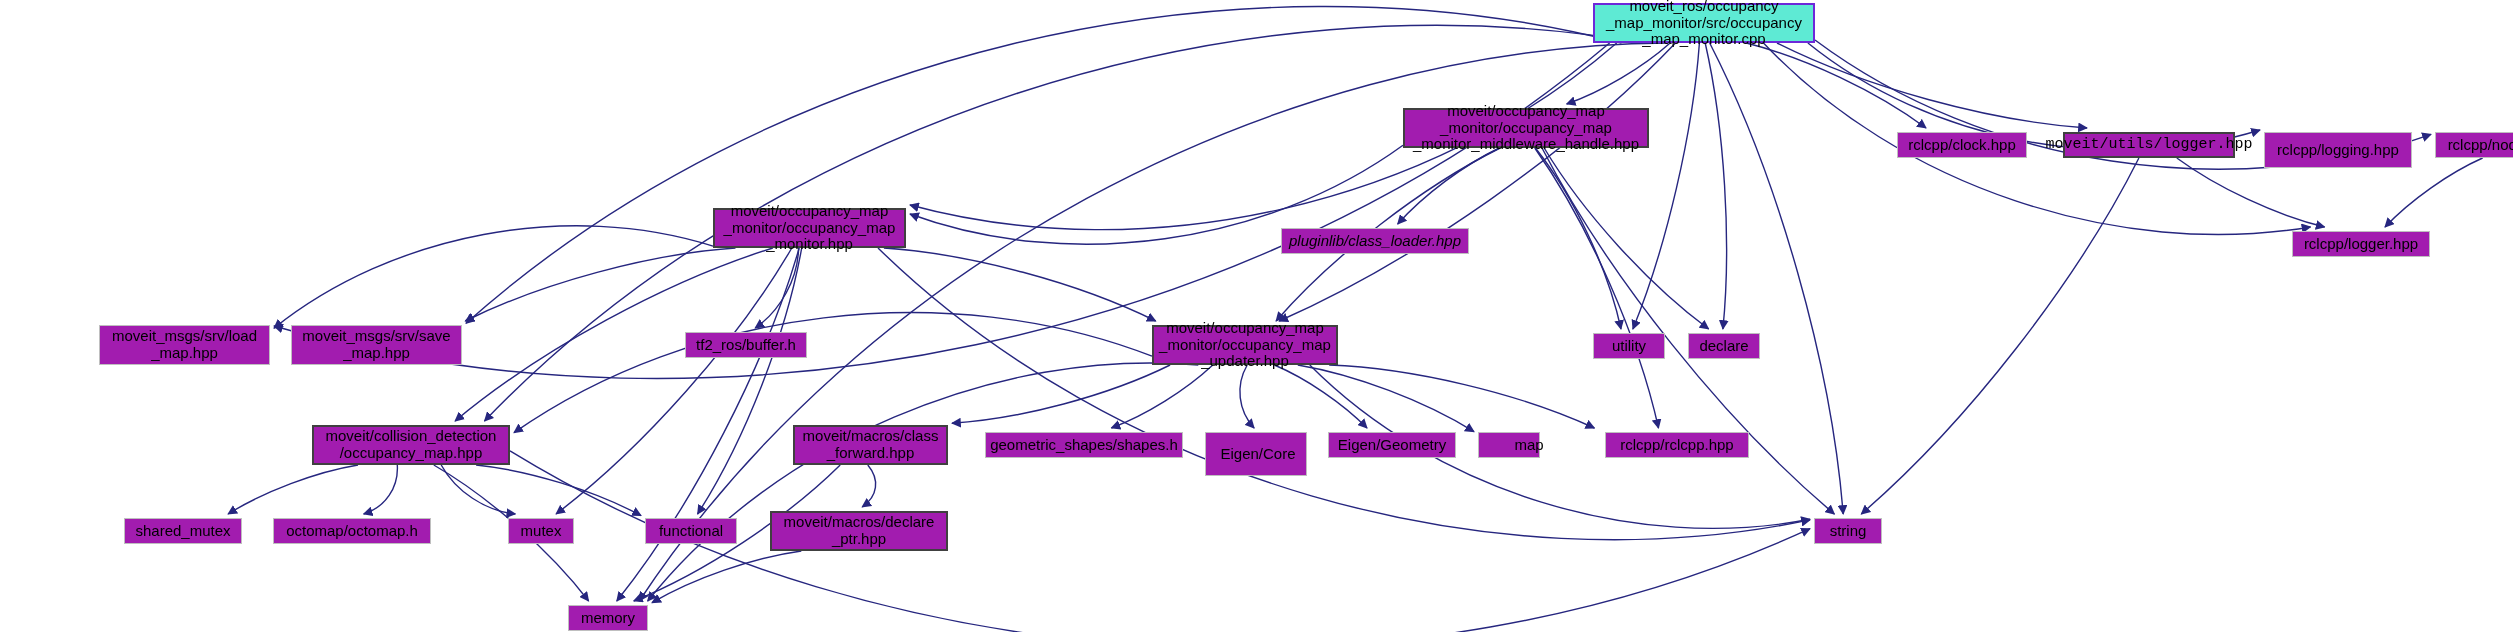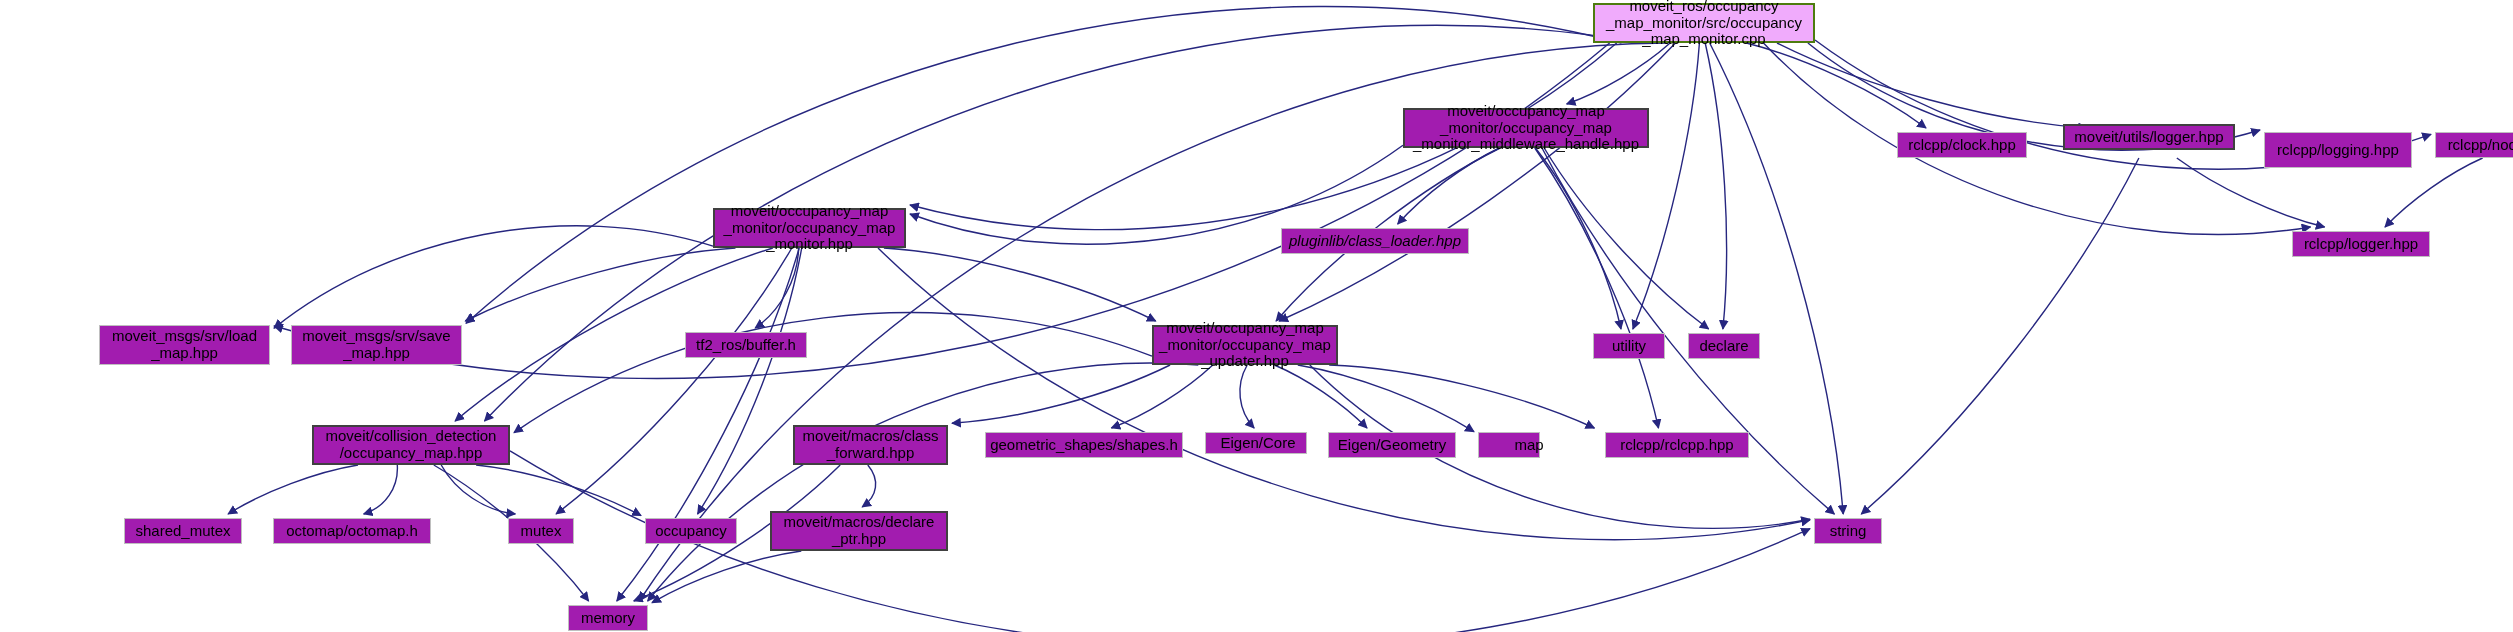--- a/index.html
+++ b/index.html
@@ -34,22 +34,22 @@
     font-size: 15px;
     line-height: 1.12;
     white-space: pre;
     padding: 0 4px;
     z-index: 3;
   }
   .node.bold {
     border: 2px solid #404040;
   }
   .node.root {
-    background: #f0abfc;
-    border: 2px solid #4d7c0f;
+    background: #5eead4;
+    border: 2px solid #6d28d9;
   }
 </style>
 </head>
 <body>
 
 <div id="graph-root">
   <svg id="edges" viewBox="0 0 2513 632">
     <defs>
       <marker id="arrow" viewBox="0 0 10 10" refX="9" refY="5" markerWidth="7" markerHeight="7" orient="auto-start-reverse">
         <path d="M 0 0 L 10 5 L 0 10 z" fill="#26267f"></path>
@@ -111,21 +111,21 @@
       </g>
   </svg>
   <div id="node-layer">
       <div class="node root" style="left: 1593px; top: 3px; width: 222px; height: 40px;">moveit_ros/occupancy
 _map_monitor/src/occupancy
 _map_monitor.cpp</div>
       <div class="node bold" style="left: 1403px; top: 108px; width: 246px; height: 40px;">moveit/occupancy_map
 _monitor/occupancy_map
 _monitor_middleware_handle.hpp</div>
       <div class="node" style="left: 1897px; top: 132px; width: 130px; height: 26px;">rclcpp/clock.hpp</div>
-      <div class="node bold" style="left: 2063px; top: 124px; width: 172px; height: 26px;">moveit/utils/logger.hpp</div>
+      <div class="node bold" style="left: 2063px; top: 132px; width: 172px; height: 26px; font-family: Liberation Mono, monospace;">moveit/utils/logger.hpp</div>
       <div class="node" style="left: 2264px; top: 132px; width: 148px; height: 36px;">rclcpp/logging.hpp</div>
       <div class="node" style="left: 2435px; top: 132px; width: 132px; height: 26px;">rclcpp/node.hpp</div>
       <div class="node" style="left: 2292px; top: 231px; width: 138px; height: 26px;">rclcpp/logger.hpp</div>
       <div class="node bold" style="left: 713px; top: 208px; width: 193px; height: 40px;">moveit/occupancy_map
 _monitor/occupancy_map
 _monitor.hpp</div>
       <div class="node" style="left: 1281px; top: 228px; width: 188px; height: 26px; font-style: italic;">pluginlib/class_loader.hpp</div>
       <div class="node" style="left: 99px; top: 325px; width: 171px; height: 40px;">moveit_msgs/srv/load
 _map.hpp</div>
       <div class="node" style="left: 291px; top: 325px; width: 171px; height: 40px;">moveit_msgs/srv/save
@@ -134,26 +134,26 @@
       <div class="node bold" style="left: 1152px; top: 325px; width: 186px; height: 40px;">moveit/occupancy_map
 _monitor/occupancy_map
 _updater.hpp</div>
       <div class="node" style="left: 1593px; top: 333px; width: 72px; height: 26px;">utility</div>
       <div class="node" style="left: 1688px; top: 333px; width: 72px; height: 26px;">declare</div>
       <div class="node bold" style="left: 312px; top: 425px; width: 198px; height: 40px;">moveit/collision_detection
 /occupancy_map.hpp</div>
       <div class="node bold" style="left: 793px; top: 425px; width: 155px; height: 40px;">moveit/macros/class
 _forward.hpp</div>
       <div class="node" style="left: 985px; top: 432px; width: 198px; height: 26px;">geometric_shapes/shapes.h</div>
-      <div class="node" style="left: 1205px; top: 432px; width: 102px; height: 22px; padding-left: 8px;">Eigen/Core</div>
+      <div class="node" style="left: 1205px; top: 432px; width: 102px; height: 44px; padding-left: 8px;">Eigen/Core</div>
       <div class="node" style="left: 1328px; top: 432px; width: 128px; height: 26px;">Eigen/Geometry</div>
       <div class="node" style="left: 1478px; top: 432px; width: 62px; height: 26px; padding-left: 44px;">map</div>
       <div class="node" style="left: 1594px; top: 432px; width: 144px; height: 26px; margin-left: 11px;">rclcpp/rclcpp.hpp</div>
       <div class="node" style="left: 124px; top: 518px; width: 118px; height: 26px;">shared_mutex</div>
       <div class="node" style="left: 273px; top: 518px; width: 158px; height: 26px;">octomap/octomap.h</div>
       <div class="node" style="left: 508px; top: 518px; width: 66px; height: 26px;">mutex</div>
-      <div class="node" style="left: 645px; top: 518px; width: 92px; height: 26px;">occupancy</div>
+      <div class="node" style="left: 645px; top: 518px; width: 92px; height: 26px;">functional</div>
       <div class="node bold" style="left: 770px; top: 511px; width: 178px; height: 40px;">moveit/macros/declare
 _ptr.hpp</div>
       <div class="node" style="left: 1814px; top: 518px; width: 68px; height: 26px;">string</div>
       <div class="node" style="left: 568px; top: 605px; width: 80px; height: 26px;">memory</div>
     </div>
 </div>
 
 </body></html>

